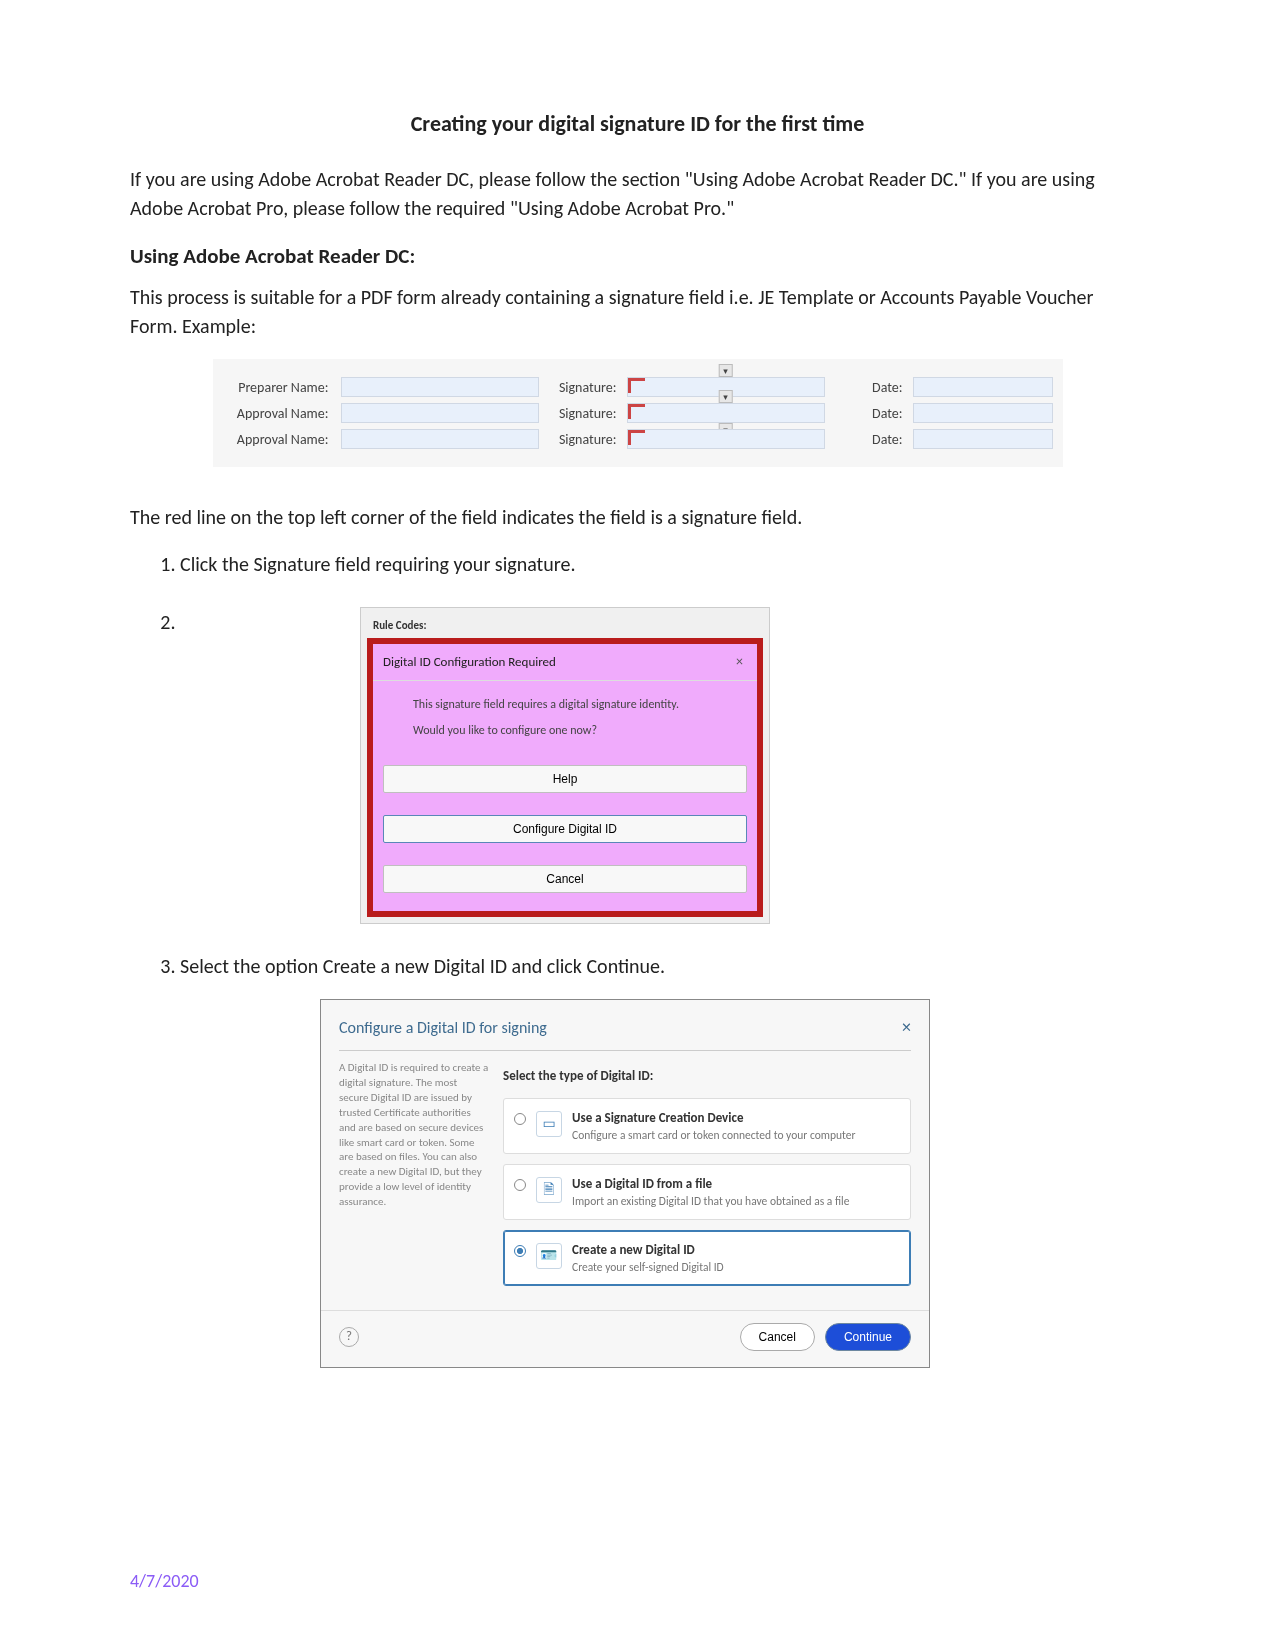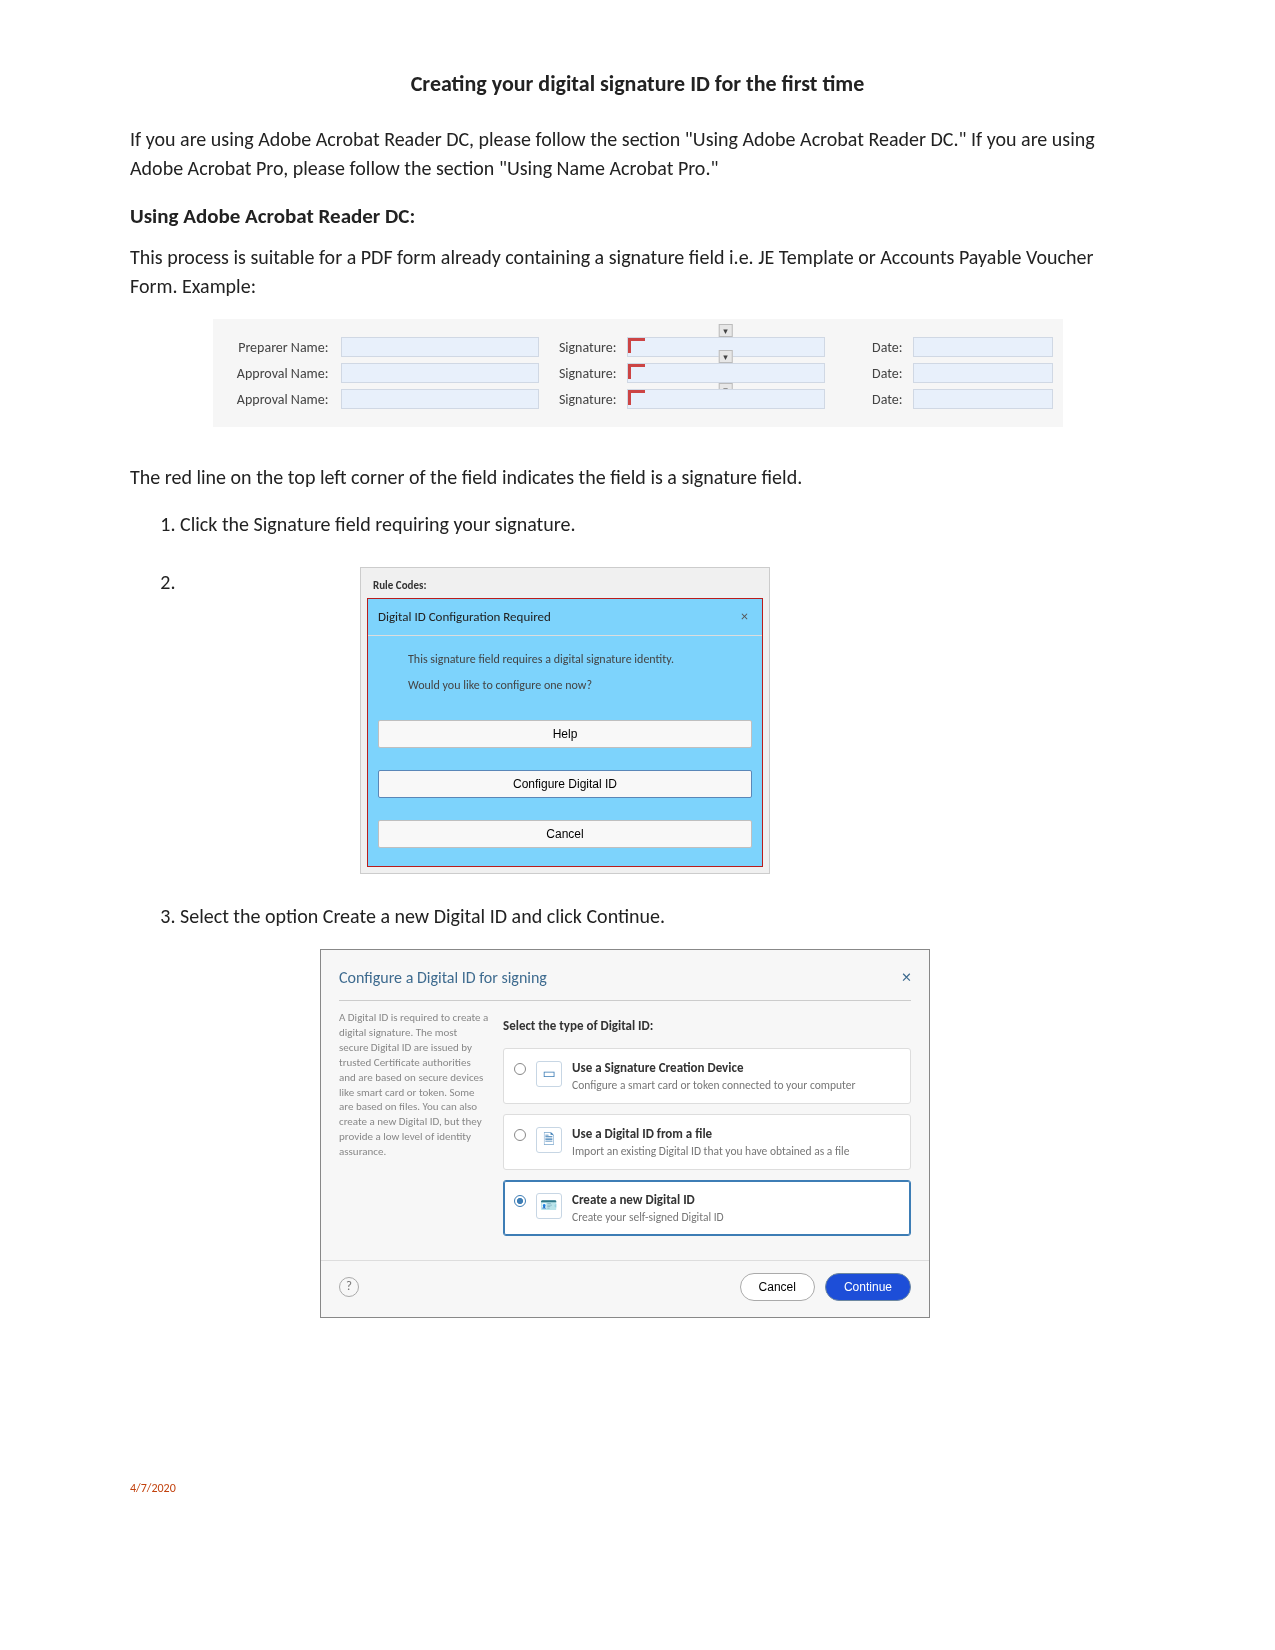--- a/index.html
+++ b/index.html
@@ -6,21 +6,21 @@
   body {
     margin: 0;
     padding: 0;
     width: 1275px;
     height: 1650px;
     background: #fff;
     font-family: Calibri, Arial, sans-serif;
     color: #222;
   }
   .page {
-    padding: 70px 130px 60px 130px;
+    padding: 110px 130px 60px 130px;
   }
   h1.title {
     text-align: center;
     font-size: 22px;
     font-weight: bold;
     margin: 0 0 28px 0;
   }
   p.body {
     font-size: 20px;
     line-height: 1.45;
@@ -76,21 +76,21 @@
     width: 410px;
     margin-left: 180px;
     background: #f0f0f0;
     padding: 6px;
     border: 1px solid #ccc;
   }
   .dlg1-cap {
     font-size: 11px; font-weight: bold; padding: 4px 6px; color: #333;
   }
   .dlg1 {
-    background: #7dd3fc; border: 1px solid #b91c1c;
+    background: #f0abfc; border: 6px solid #b91c1c;
   }
   .dlg1-title {
     display: flex; justify-content: space-between; align-items: center;
     font-size: 13px; padding: 8px 10px; border-bottom: 1px solid #ddd;
   }
   .dlg1-close { font-size: 14px; color: #555; padding: 0 4px; }
   .dlg1-body { font-size: 12px; color: #444; padding: 14px 40px; line-height: 1.5; }
   .dlg1-btns { display: flex; justify-content: center; gap: 22px; padding: 12px 10px 18px; flex-direction: column; }
   .dlg1-btns button {
     font-size: 12px; padding: 6px 14px; border: 1px solid #bfbfbf;
@@ -144,32 +144,32 @@
   .dlg2-foot .btns { display: flex; gap: 10px; }
   .rbtn {
     font-size: 12px; padding: 6px 18px; border-radius: 16px; border: 1px solid #aaa;
     background: #fff; cursor: pointer;
   }
   .rbtn.primary { background: #1d4ed8; color: #fff; border-color: #6d88a0; }
 
   .footer-date {
     position: absolute;
     left: 130px;
-    top: 1481px;
-    font-size: 12px;
-    color: #c2410c;
+    top: 1570px;
+    font-size: 18px;
+    color: #8b5cf6;
   }
 </style>
 </head>
 <body>
 
 <div class="page">
   <h1 class="title">Creating your digital signature ID for the first time</h1>
 
-  <p class="body">If you are using Adobe Acrobat Reader DC, please follow the section "Using Adobe Acrobat Reader DC." If you are using Adobe Acrobat Pro, please follow the section "Using Name Acrobat Pro."</p>
+  <p class="body">If you are using Adobe Acrobat Reader DC, please follow the section "Using Adobe Acrobat Reader DC." If you are using Adobe Acrobat Pro, please follow the required "Using Adobe Acrobat Pro."</p>
 
   <h2 class="sect">Using Adobe Acrobat Reader DC:</h2>
 
   <p class="body">This process is suitable for a PDF form already containing a signature field i.e. JE Template or Accounts Payable Voucher Form. Example:</p>
 
   <div class="fields-shot">
     <div class="fields-row">
       <span class="lbl">Preparer Name:</span>
       <div class="sigfield"></div>
       <span class="mlbl">Signature:</span>

